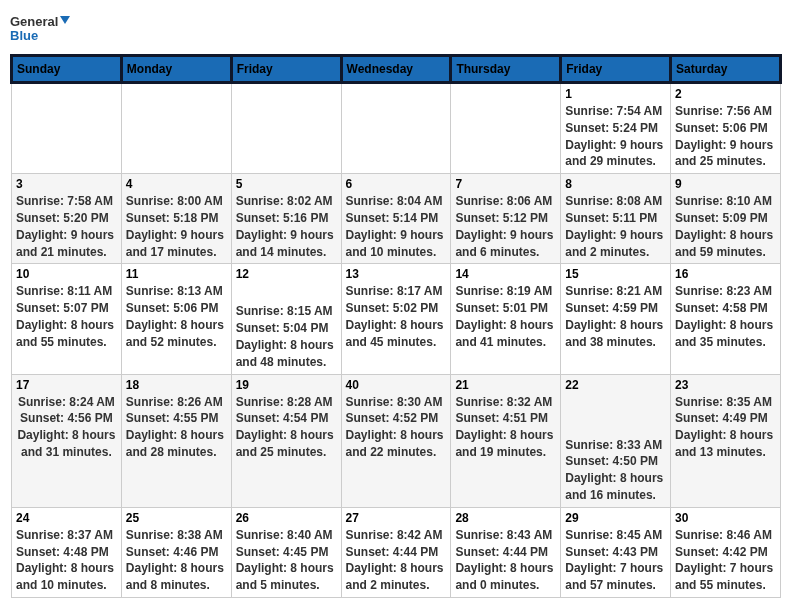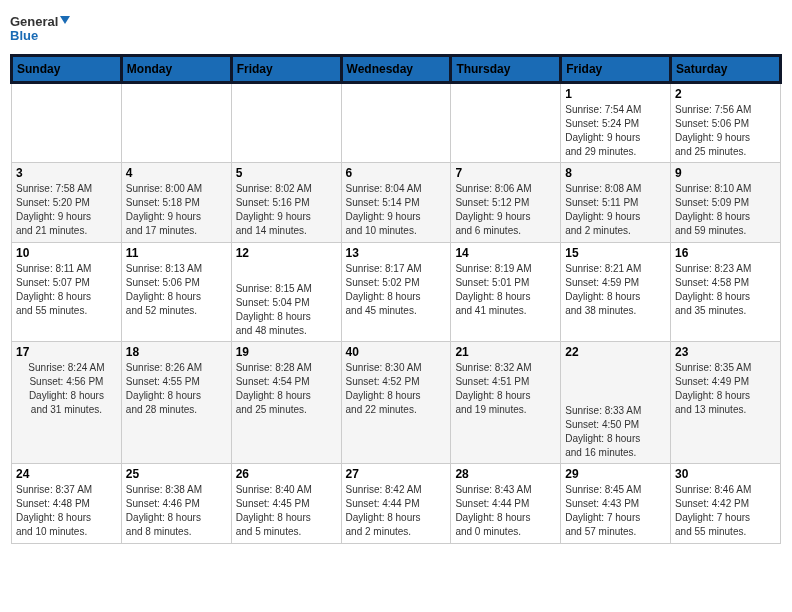--- a/index.html
+++ b/index.html
@@ -56,23 +56,24 @@
     }
     tbody tr:nth-child(even) td {
       background: #f5f5f5;
     }
     .day-num {
       font-weight: bold;
       font-size: 12px;
       margin-bottom: 2px;
     }
     .day-info {
-      font-size: 10px;
+      font-size: 12px;
       color: #333;
       line-height: 1.4;
+      font-weight: bold;
     }
     td.empty {
       background: #fff;
     }
   </style>
 </head>
 <body>
 
 <div class="header">
   <div class="logo">

